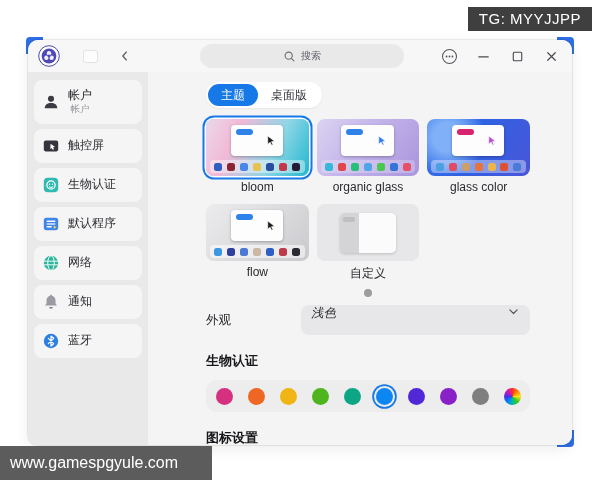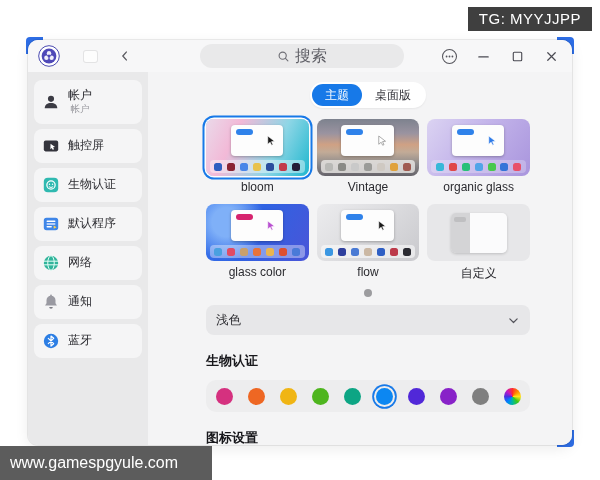--- a/index.html
+++ b/index.html
@@ -20,42 +20,42 @@
 
   
   .titlebar { position:absolute; left:0; top:0; right:0; height:32px; background:#f7f7f8;
     display:flex; align-items:center; }
   .logo { margin-left:10px; width:22px; height:22px; display:flex; }
   .pin-box { margin-left:24px; width:13px; height:11px; background:#fdfdfd; border-radius:2px;
     box-shadow:0 0 0 1px rgba(0,0,0,.08); }
   .back-btn { margin-left:17px; width:22px; height:22px; display:flex; align-items:center; justify-content:center; }
   .search-box { position:absolute; left:172px; top:4px; width:204px; height:24px; background:#e9e9ea;
     border-radius:13px; display:flex; align-items:center; justify-content:center; gap:5px; }
-  .search-box .ph { font-size:16px; color:#5f5f66; }
+  .search-box .ph { font-size:10px; color:#5f5f66; }
   .win-controls { position:absolute; right:12px; top:0; height:32px; display:flex; align-items:center; gap:16px; }
   .wc { width:18px; height:18px; display:flex; align-items:center; justify-content:center; }
 
   
   .sidebar { position:absolute; left:0; top:32px; bottom:0; width:120px; background:#e9e9ea;
     padding:8px 6px; overflow:hidden;text-align:center; }
   .side-item { display:flex; align-items:center; gap:8px; height:34px; padding:0 8px; margin-bottom:5px;
     border-radius:8px; background:rgba(255,255,255,.55); }
   .side-item.tall { height:44px; }
   .side-item.selected { background:#1779e8; }
   .side-icon { width:18px; height:18px; flex:0 0 18px; display:flex; }
   .side-label { font-size:12px; color:#2c2c31; line-height:1.15; }
   .side-sub { font-size:9.5px; color:#9a9aa0; line-height:1.2; }
   .side-item.selected .side-label { color:#fff; }
   .side-item.partial { background:transparent; margin-top:2px; }
 
   
   .content { position:absolute; left:120px; top:32px; right:0; bottom:0; background:#f4f4f5;
     padding:10px 42px 0 58px; overflow:hidden; }
 
-  .tabbar-wrap { display:flex; justify-content:center; }
+  .tabbar-wrap { display:flex; justify-content:flex-start; }
   .tabbar { background:#ffffff; border-radius:15px; padding:2px; display:flex;
     box-shadow:0 1px 2px rgba(0,0,0,.06); }
   .tab { border:none; background:transparent; font-family:inherit; font-size:12px; color:#33333a;
     padding:4px 13px; border-radius:12px; line-height:1.2; }
   .tab.selected { background:#1779e8; color:#fff; }
 
   .theme-grid { display:grid; grid-template-columns:repeat(3,1fr); column-gap:8px; row-gap:10px; margin-top:11px; }
   .theme-card { }
   .thumb { position:relative; height:57px; border-radius:8px; overflow:hidden; }
   .thumb.selected { box-shadow:0 0 0 1.5px #fdfdfd, 0 0 0 3.5px #1779e8; }
@@ -71,22 +71,22 @@
   .cust-left { width:19px; background:#d4d4d6; position:relative; }
   .cust-pill { position:absolute; top:4px; left:3px; width:12px; height:5px; border-radius:2px; background:#bfbfc1; }
   .cust-right { flex:1; background:#fbfbfc; }
   .tlabel { margin-top:4px; text-align:center; font-size:12px; color:#2b2b30; }
 
   .pager { display:flex; justify-content:center; margin:7px 0 8px; }
   .pager-dot { width:8px; height:8px; border-radius:50%; background:#9c9c9f; }
 
   .appearance-row { display:flex; align-items:center; }
   .appearance-label { width:95px; font-size:12.5px; color:#2b2b30; }
-  .select { flex:1; height:30px; background:#e7e7e9; border-radius:8px; display:flex; align-items:center;
-    padding:0 10px; }
+  .select { flex:1; height:30px; background:#e7e7e9; border-radius:8px; display:flex; align-items:flex-start;
+    padding:0 10px;font-style:italic; }
   .select-value { font-size:12.5px; color:#2c2c31; flex:1; }
 
   .section-heading { margin:17px 0 10px; font-size:13px; font-weight:bold; color:#18181c; }
   .swatch-bar { height:32px; background:#ededee; border-radius:10px; display:flex; align-items:center;
     justify-content:center; gap:15px; }
   .swatch { width:17px; height:17px; border-radius:50%; }
   .swatch.selected { box-shadow:0 0 0 2px #ededee, 0 0 0 3.8px #1779e8; }
   .swatch.rainbow { background:conic-gradient(#ff2d2d,#ff8a00,#ffe11a,#3ec918,#00b89c,#0080ff,#4b2fe0,#c317c3,#ff2d2d); }
 
   
@@ -225,42 +225,20 @@
                 <i class="dock-dot" style="background: rgb(74, 134, 232);"></i>
                 <i class="dock-dot" style="background: rgb(232, 194, 78);"></i>
                 <i class="dock-dot" style="background: rgb(42, 78, 158);"></i>
                 <i class="dock-dot" style="background: rgb(194, 58, 74);"></i>
                 <i class="dock-dot" style="background: rgb(36, 28, 54);"></i>
               </div>
             </div>
             <div class="tlabel">bloom</div>
           </div>
           <div class="theme-card">
-            <div class="thumb" style="background: linear-gradient(rgb(125, 130, 142) 0%, rgb(154, 147, 160) 25%, rgb(207, 161, 132) 45%, rgb(194, 171, 151) 58%, rgb(143, 140, 140) 78%, rgb(102, 99, 106) 100%);">
-              <div class="mini-win">
-                <span class="mini-pill" style="background: rgb(47, 130, 234);"></span>
-                <span class="mini-cursor">
-                  <svg viewBox="0 0 12 14" width="9" height="11">
-                    <path d="M1 1l9 7-4 .5 2 4-1.8.8-2-4L1 12z" fill="#ffffff" stroke="#777777" stroke-width="0.8"></path>
-                  </svg>
-                </span>
-              </div>
-              <div class="dock" style="background: rgba(235, 233, 230, 0.8);">
-                <i class="dock-dot" style="background: rgb(185, 185, 182);"></i>
-                <i class="dock-dot" style="background: rgb(138, 138, 134);"></i>
-                <i class="dock-dot" style="background: rgb(201, 201, 201);"></i>
-                <i class="dock-dot" style="background: rgb(155, 155, 152);"></i>
-                <i class="dock-dot" style="background: rgb(207, 201, 194);"></i>
-                <i class="dock-dot" style="background: rgb(224, 162, 60);"></i>
-                <i class="dock-dot" style="background: rgb(160, 90, 80);"></i>
-              </div>
-            </div>
-            <div class="tlabel">Vintage</div>
-          </div>
-          <div class="theme-card">
             <div class="thumb" style="background: linear-gradient(125deg, rgb(219, 211, 242) 0%, rgb(195, 180, 234) 45%, rgb(169, 149, 221) 100%);">
               <div class="mini-win">
                 <span class="mini-pill" style="background: rgb(47, 130, 234);"></span>
                 <span class="mini-cursor">
                   <svg viewBox="0 0 12 14" width="9" height="11">
                     <path d="M1 1l9 7-4 .5 2 4-1.8.8-2-4L1 12z" fill="#2f7be8" stroke="#ffffff" stroke-width="0.8"></path>
                   </svg>
                 </span>
               </div>
               <div class="dock" style="background: rgba(255, 255, 255, 0.25);">
@@ -330,20 +308,21 @@
             </div>
             <div class="tlabel">自定义</div>
           </div>
         </div>
 
       <div class="pager">
         <span class="pager-dot"></span>
       </div>
 
       <div class="appearance-row">
+        <span class="appearance-label">外观</span>
         <div class="select">
           <span class="select-value">浅色</span>
           <span style="display:flex;">
             <svg viewBox="0 0 16 16" width="13" height="13">
                 <path d="M3.5 6l4.5 4.5L12.5 6" fill="none" stroke="#55555c" stroke-width="1.5" stroke-linecap="round" stroke-linejoin="round"></path>
               </svg>
           </span>
         </div>
       </div>
 

